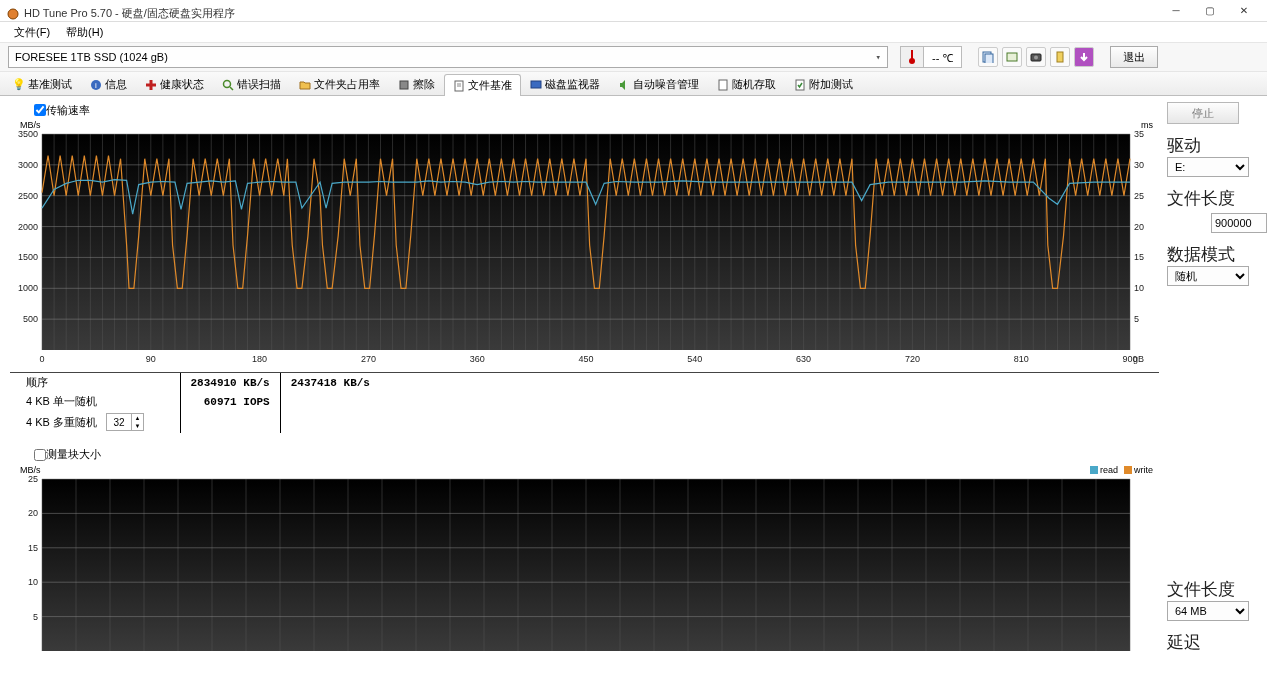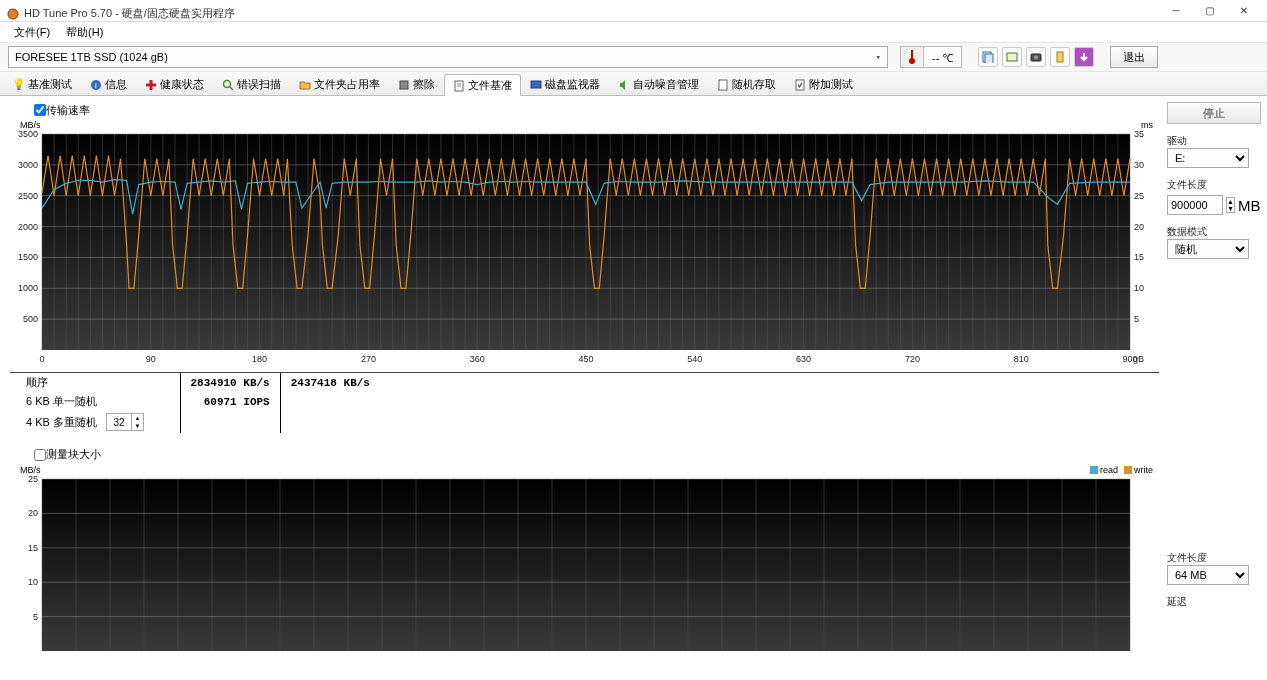--- a/index.html
+++ b/index.html
@@ -29,22 +29,22 @@
 
 .tabs { height: 24px; display: flex; align-items: flex-end; padding: 0 4px; background: linear-gradient(#fafafa,#ececec); border-bottom: 1px solid #bdbdbd; font-size: 11px; }
 .tab { display: flex; align-items: center; gap: 3px; padding: 3px 8px; border: 1px solid transparent; border-bottom: none; white-space: nowrap; }
 .tab.active { background: #fff; border-color: #bdbdbd; border-radius: 3px 3px 0 0; position: relative; top: 1px; }
 .tab .ticon { width: 12px; height: 12px; display: inline-flex; align-items: center; justify-content: center; }
 
 
 .content { position: absolute; left: 0; right: 0; top: 96px; bottom: 0; background: #fff; }
 .chart-panel { position: absolute; left: 10px; top: 6px; right: 108px; }
 .right-panel { position: absolute; right: 8px; top: 6px; width: 92px; font-size: 11px; }
-.ctrl-btn { width: 94px; height: 22px; border: 1px solid #b8b8b8; background: linear-gradient(#fdfdfd,#e7e7e7); font-size: 11px; color: #777; font-weight: bold; }
-.right-label { font-size: 10px; margin-top: 10px; color: #222; }
+.ctrl-btn { width: 72px; height: 22px; border: 1px solid #b8b8b8; background: linear-gradient(#fdfdfd,#e7e7e7); font-size: 11px; color: #777; }
+.right-label { font-size: 17px; margin-top: 10px; color: #222; }
 .right-select, .right-input { width: 82px; height: 20px; border: 1px solid #aaa; font-size: 11px; padding: 0 3px; background: #fdfdfd; }
 .right-row { display: flex; align-items: center; gap: 3px; margin-top: 3px; }
 
 .chk { display: inline-flex; align-items: center; gap: 0; font-size: 11px; }
 .chk input { width: 12px; height: 12px; }
 .chart-wrap { position: relative; }
 
 
 .results { border-top: 1px solid #444; margin-top: 2px; font-size: 11px; }
 .results table { border-collapse: collapse; }
@@ -385,21 +385,21 @@
     
     <div class="results">
       <table>
         <tbody>
         <tr>
           <td class="row-lbl" style="border-top:none;">顺序</td>
           <td class="val" style="font-weight:bold;">2834910 KB/s</td>
           <td class="val" style="font-weight:bold;">2437418 KB/s</td>
         </tr>
         <tr>
-          <td class="row-lbl" style="border-top:none;">6 KB 单一随机</td>
+          <td class="row-lbl" style="border-top:none;">4 KB 单一随机</td>
           <td class="val" style="font-weight:bold;">60971 IOPS</td>
           <td class="val"></td>
         </tr>
         <tr>
           <td class="row-lbl" style="border-top:none;">
             <span>4 KB 多重随机</span>
             <span class="spinner-inline">
               <span class="sv">32</span>
               <span class="sb">
                     <span>▲</span>
@@ -486,21 +486,21 @@
   <div class="right-panel">
     <button class="ctrl-btn" disabled="">停止</button>
 
     <div class="right-label">驱动</div>
     <select class="right-select">
       <option>E:</option>
     </select>
 
     <div class="right-label">文件长度</div>
     <div class="right-row">
-      <input class="right-input" style="width: 56px;" value="900000">
+      <input class="right-input" style="width: 56px; margin-left: 44px;" value="900000">
       <span style="font-size:7px; line-height:7px; display:flex; flex-direction:column; border:1px solid #aaa;">
           <span>▲</span>
           <span>▼</span>
         </span>
       <span style="font-size:15px;">MB</span>
     </div>
 
     <div class="right-label">数据模式</div>
     <select class="right-select">
       <option>随机</option>

